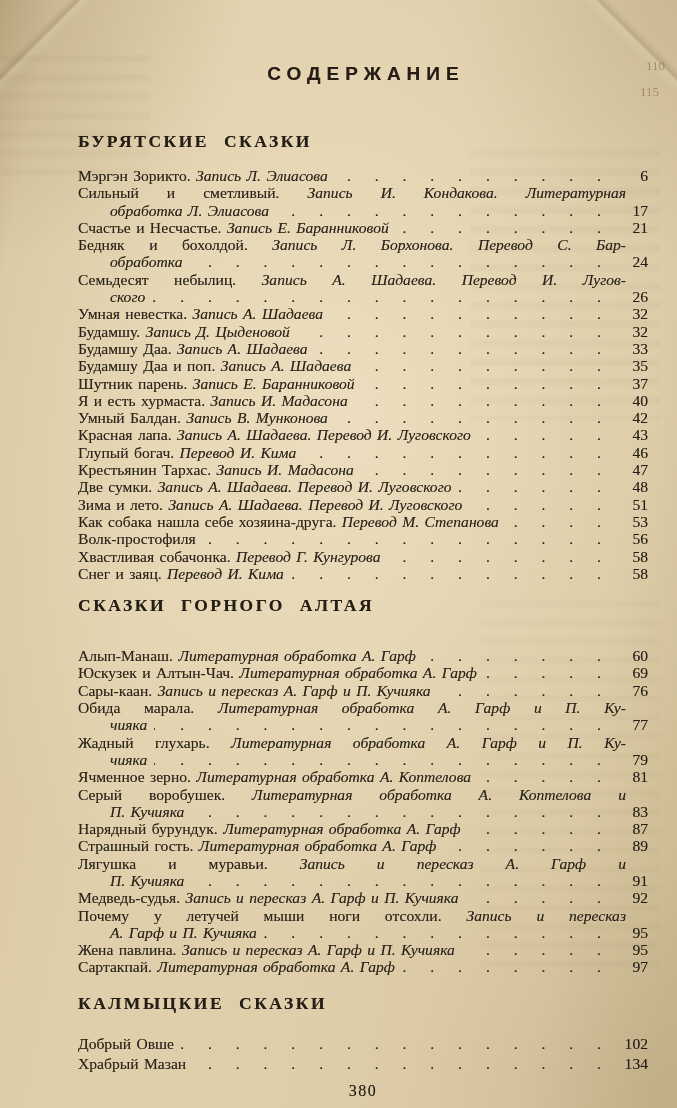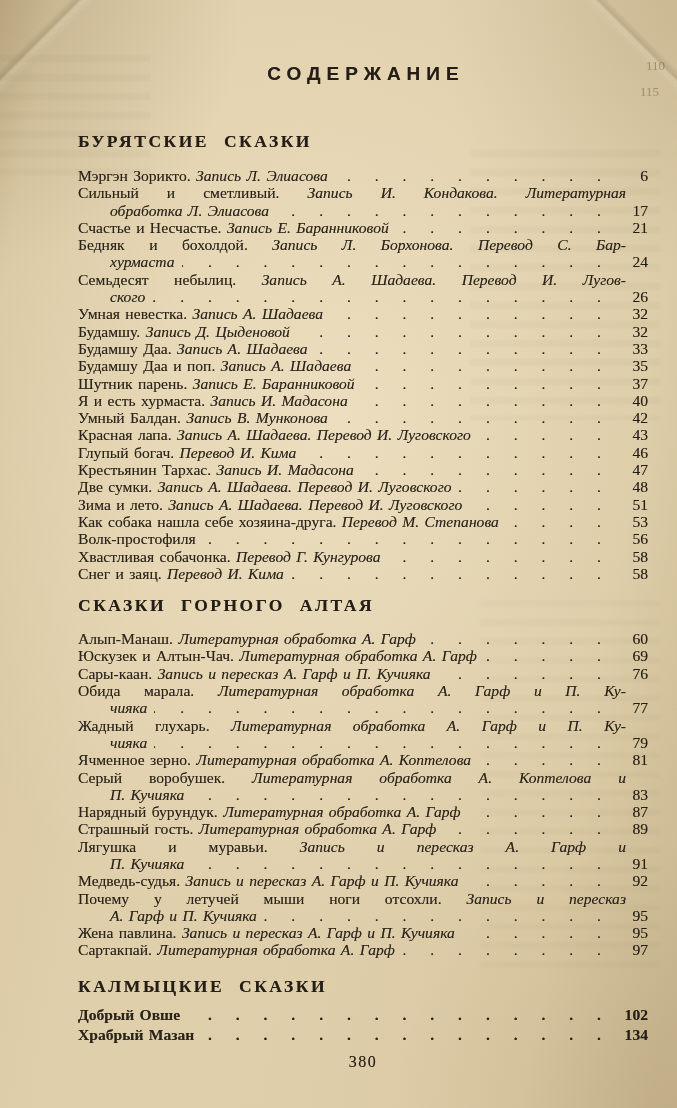--- a/index.html
+++ b/index.html
@@ -36,22 +36,22 @@
   }
   h2.sec{
     margin:0;color:#241e16;
     font-size:17.5px;font-weight:bold;letter-spacing:2.5px;word-spacing:8px;
     text-shadow:0 0 .4px rgba(40,30,20,.55);
   }
   .section-0 h2{margin-top:46px;}
   .section-1 h2{margin-top:13px;}
   .section-2 h2{margin-top:17px;}
   .entries{margin-top:15px;}
-  .section-1 .entries{margin-top:14px;}
-  .section-2 .entries{margin-top:8px;font-weight:bold;}
+  .section-1 .entries{margin-top:31px;}
+  .section-2 .entries{margin-top:20px;}
 
   .line{line-height:17.3px;font-size:15.6px;word-spacing:1.5px;
         text-shadow:0 0 .4px rgba(40,30,20,.45);}
   .section-2 .line{line-height:20px;}
   .line.j{text-align:justify;text-align-last:justify;padding-right:22px;}
   .line.cont{padding-left:32px;justify-content:space-between;}
   .line.last{display:flex;align-items:baseline;}
   .last .txt{flex:0 0 auto;white-space:nowrap;}
   .leader{flex:1 1 auto;overflow:hidden;direction:rtl;margin:0 8px 0 7px;}
   .leader::after{
@@ -99,21 +99,21 @@
             <div class="entry">
               <div class="line last">
                 <span class="txt">Счастье и Несчастье. <i>Запись Е. Баранниковой</i></span>
                 <span class="leader"></span>
                 <span class="pg">21</span>
               </div>
             </div>
             <div class="entry">
               <div class="line j"><span class="txt">Бедняк и бохолдой. <i>Запись Л. Борхонова. Перевод С. Бар-</i></span></div>
               <div class="line cont last">
-                <span class="txt"><i>хурмаста</i></span>
+                <span class="txt"><i>обработка</i></span>
                 <span class="leader"></span>
                 <span class="pg">24</span>
               </div>
             </div>
             <div class="entry">
               <div class="line j"><span class="txt">Семьдесят небылиц. <i>Запись А. Шадаева. Перевод И. Лугов-</i></span></div>
               <div class="line cont last">
                 <span class="txt"><i>ского</i></span>
                 <span class="leader"></span>
                 <span class="pg">26</span>

